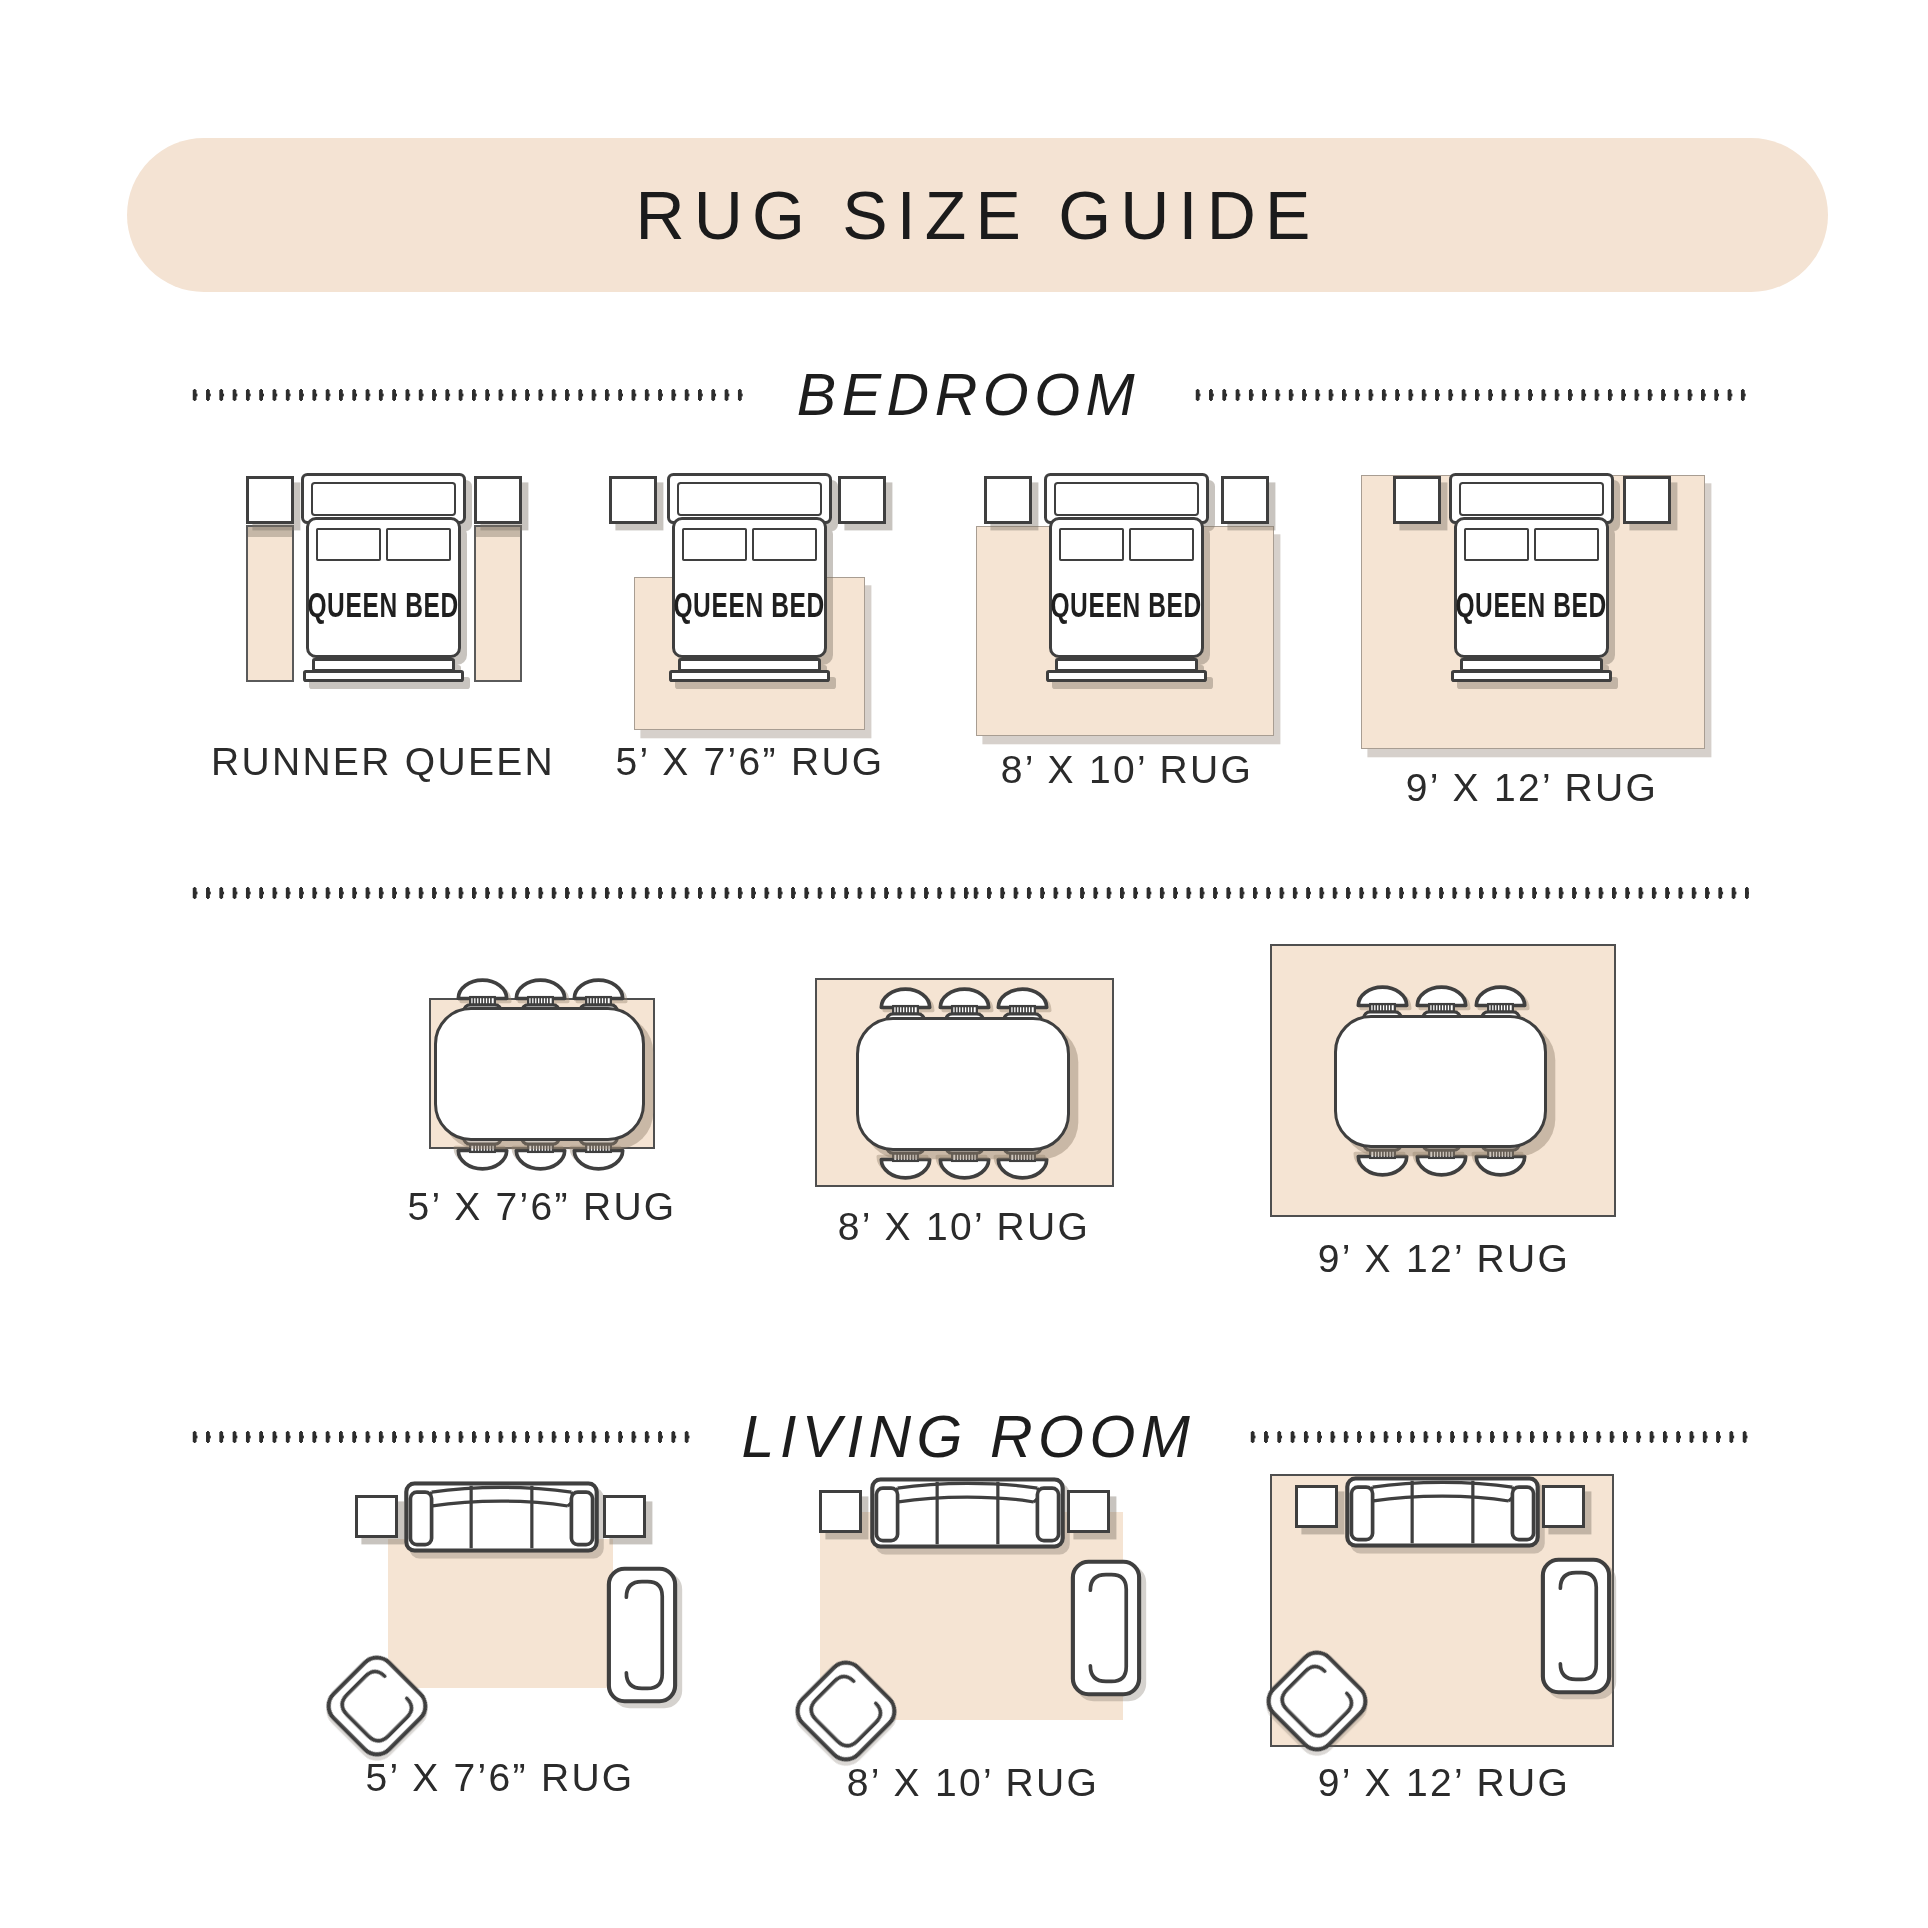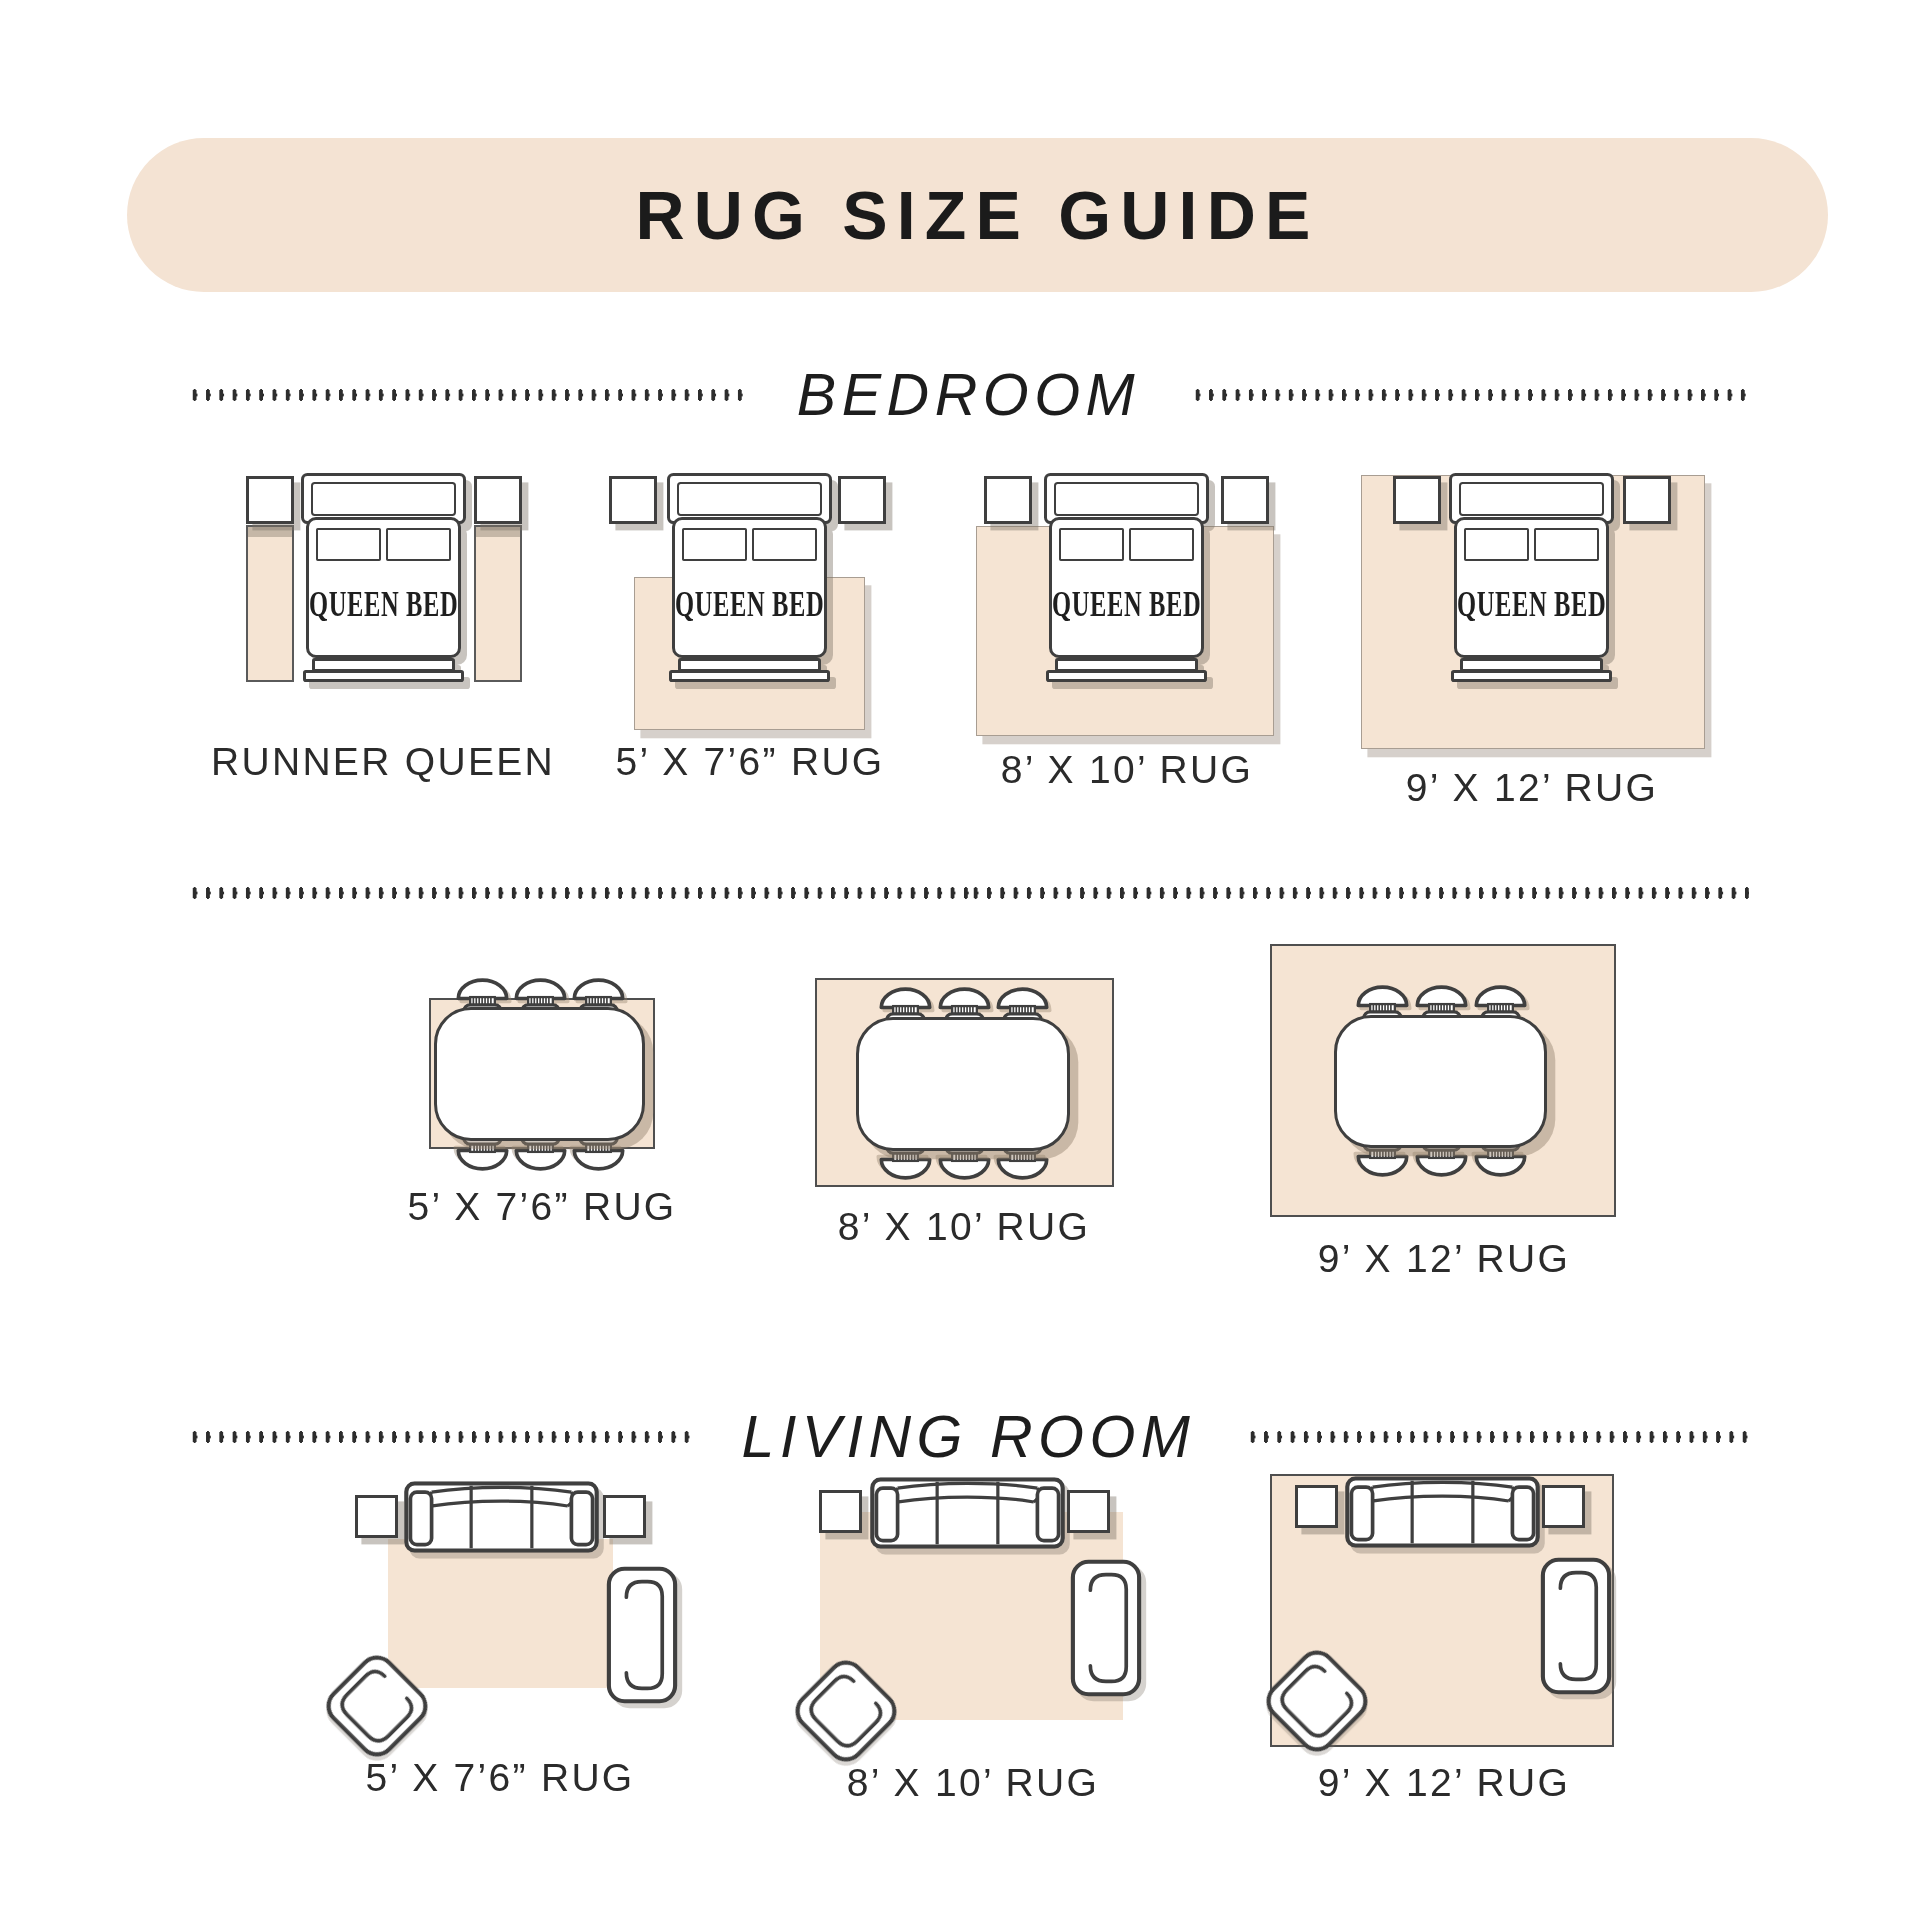--- a/index.html
+++ b/index.html
@@ -2,21 +2,21 @@
 <html style="font-size:14.7px"><head>
 <meta charset="utf-8">
 <style>
   html,body{margin:0;padding:0;background:#ffffff;}
   body{width:1928px;height:1928px;font-family:"Liberation Sans",sans-serif;}
   .canvas{position:relative;width:1928px;height:1928px;background:#fff;overflow:hidden;}
 
   
   .banner{position:absolute;left:127px;top:138px;width:1701px;height:154px;
     background:#f4e3d3;border-radius:77px;display:flex;align-items:center;justify-content:center;}
-  .banner-title{margin:0;font-size:68px;font-weight:700;letter-spacing:9.2px;color:#1b1b1b;white-space:nowrap;}
+  .banner-title{margin:0;font-size:68px;font-weight:400;letter-spacing:9.2px;color:#1b1b1b;white-space:nowrap;}
 
   
   .sec-header{position:absolute;left:188px;width:1561px;height:59px;display:flex;align-items:center;}
   .dotline{flex:1;height:12px;
     background-image:radial-gradient(ellipse 2.4px 6px at 6.7px 50%, #2d2d2d 98%, transparent 101%);
     background-size:13.3px 12px;background-repeat:repeat-x;background-position:left center;}
   .sec-title{font-size:59px;font-style:italic;font-weight:400;letter-spacing:5.5px;
     color:#1d1d1d;margin:0 51px;white-space:nowrap;}
 
   
@@ -26,21 +26,21 @@
   .rug.shadow{box-shadow:6.4px 8.3px 0 rgba(146,132,118,.38);}
 
   .ns{position:absolute;width:48px;height:48px;background:#fff;border:3.7px solid #3f3f3f;
     box-sizing:border-box;box-shadow:6.4px 6.4px 0 rgba(125,114,103,.42);}
 
   .runner{position:absolute;width:48px;height:157px;background:#f5e4d3;
     border:2.8px solid #5a5a5a;box-sizing:border-box;}
   .runner::before{content:"";position:absolute;left:0;right:0;top:0;height:10px;background:rgba(125,114,103,.40);}
 
   .bed{position:absolute;width:165px;height:209px;filter:drop-shadow(6.4px 7.3px 0 rgba(125,114,103,.42));}
-  .bed > div{box-sizing:border-box;font-family:Liberation Serif, serif;}
+  .bed > div{box-sizing:border-box;}
   .bed-head{position:absolute;top:0;left:0;width:100%;height:51px;background:#fff;
     border:3.7px solid #3f3f3f;border-radius:6.4px;}
   .bed-head::after{content:"";position:absolute;inset:5.5px 7.3px 5.5px 7.3px;border:2.8px solid #3f3f3f;border-radius:3.7px;}
   .bed-body{position:absolute;top:44px;left:4.6px;right:4.6px;bottom:24px;background:#fff;
     border:3.7px solid #3f3f3f;border-radius:10px;display:flex;flex-direction:column;align-items:center;}
   .pillows{display:flex;gap:4.6px;margin-top:8.3px;width:calc(100% - 14.7px);}
   .pillow{flex:1;height:33px;background:#fff;border:2.8px solid #3f3f3f;box-sizing:border-box;border-radius:1.8px;}
   .bed-text{margin-top:24px;font-size:35px;font-weight:700;letter-spacing:0.9px;color:#1f1f1f;
     transform:scaleX(.7);white-space:nowrap;}
   .bed-foot1{position:absolute;bottom:10px;left:11px;right:11px;height:13.8px;background:#fff;

